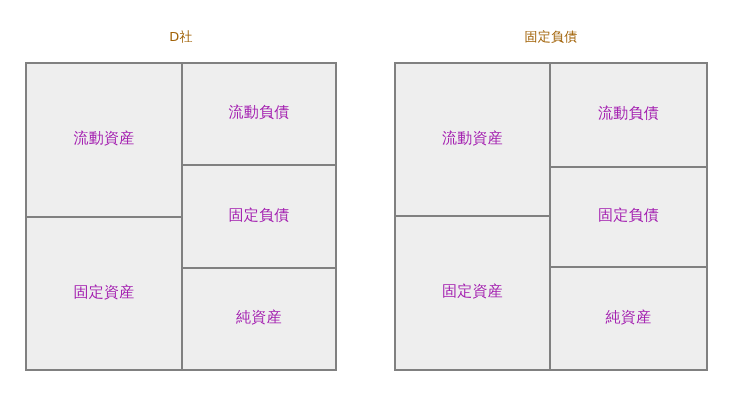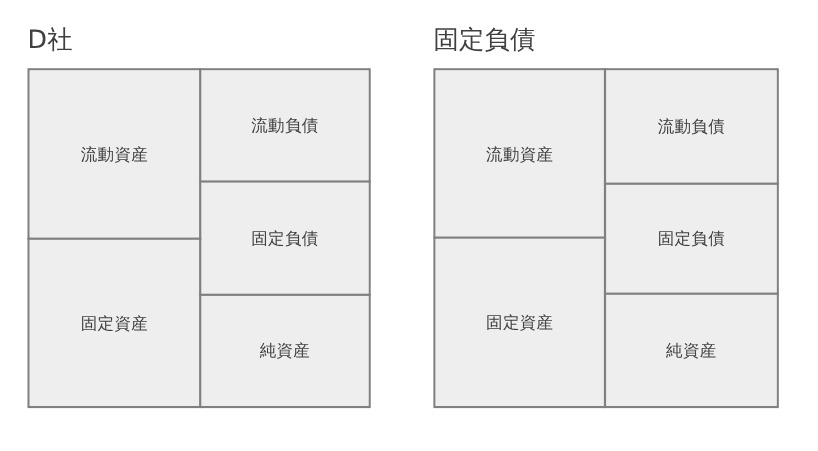--- a/index.html
+++ b/index.html
@@ -19,47 +19,48 @@
   .canvas {
     position: absolute;
     left: 0;
     top: 0;
     width: 744px;
     height: 410px;
   }
 
   .chart-title {
     position: absolute;
-    text-align: left;
-    font-size: 23px;
+    text-align: center;
+    font-size: 13px;
     line-height: 22px;
-    color: #404040;
+    color: #a16207;
     white-space: nowrap;
     letter-spacing: 0.2px;
   }
 
   .bs-box {
     position: absolute;
     box-sizing: border-box;
     border: 2px solid #808080;
     background: #eeeeee;
   }
 
   .bs-cell {
     position: absolute;
     box-sizing: border-box;
     background: #eeeeee;
     display: flex;
     align-items: center;
     justify-content: center;
-    color: #404040;
+    color: #a21caf;
     font-size: 15px;
     line-height: 20px;
     white-space: nowrap;
     letter-spacing: 0.3px;
+    font-family: Liberation Mono, monospace;
   }
 
   
   .rule-v {
     position: absolute;
     width: 2px;
     background: #808080;
   }
   .rule-h {
     position: absolute;

